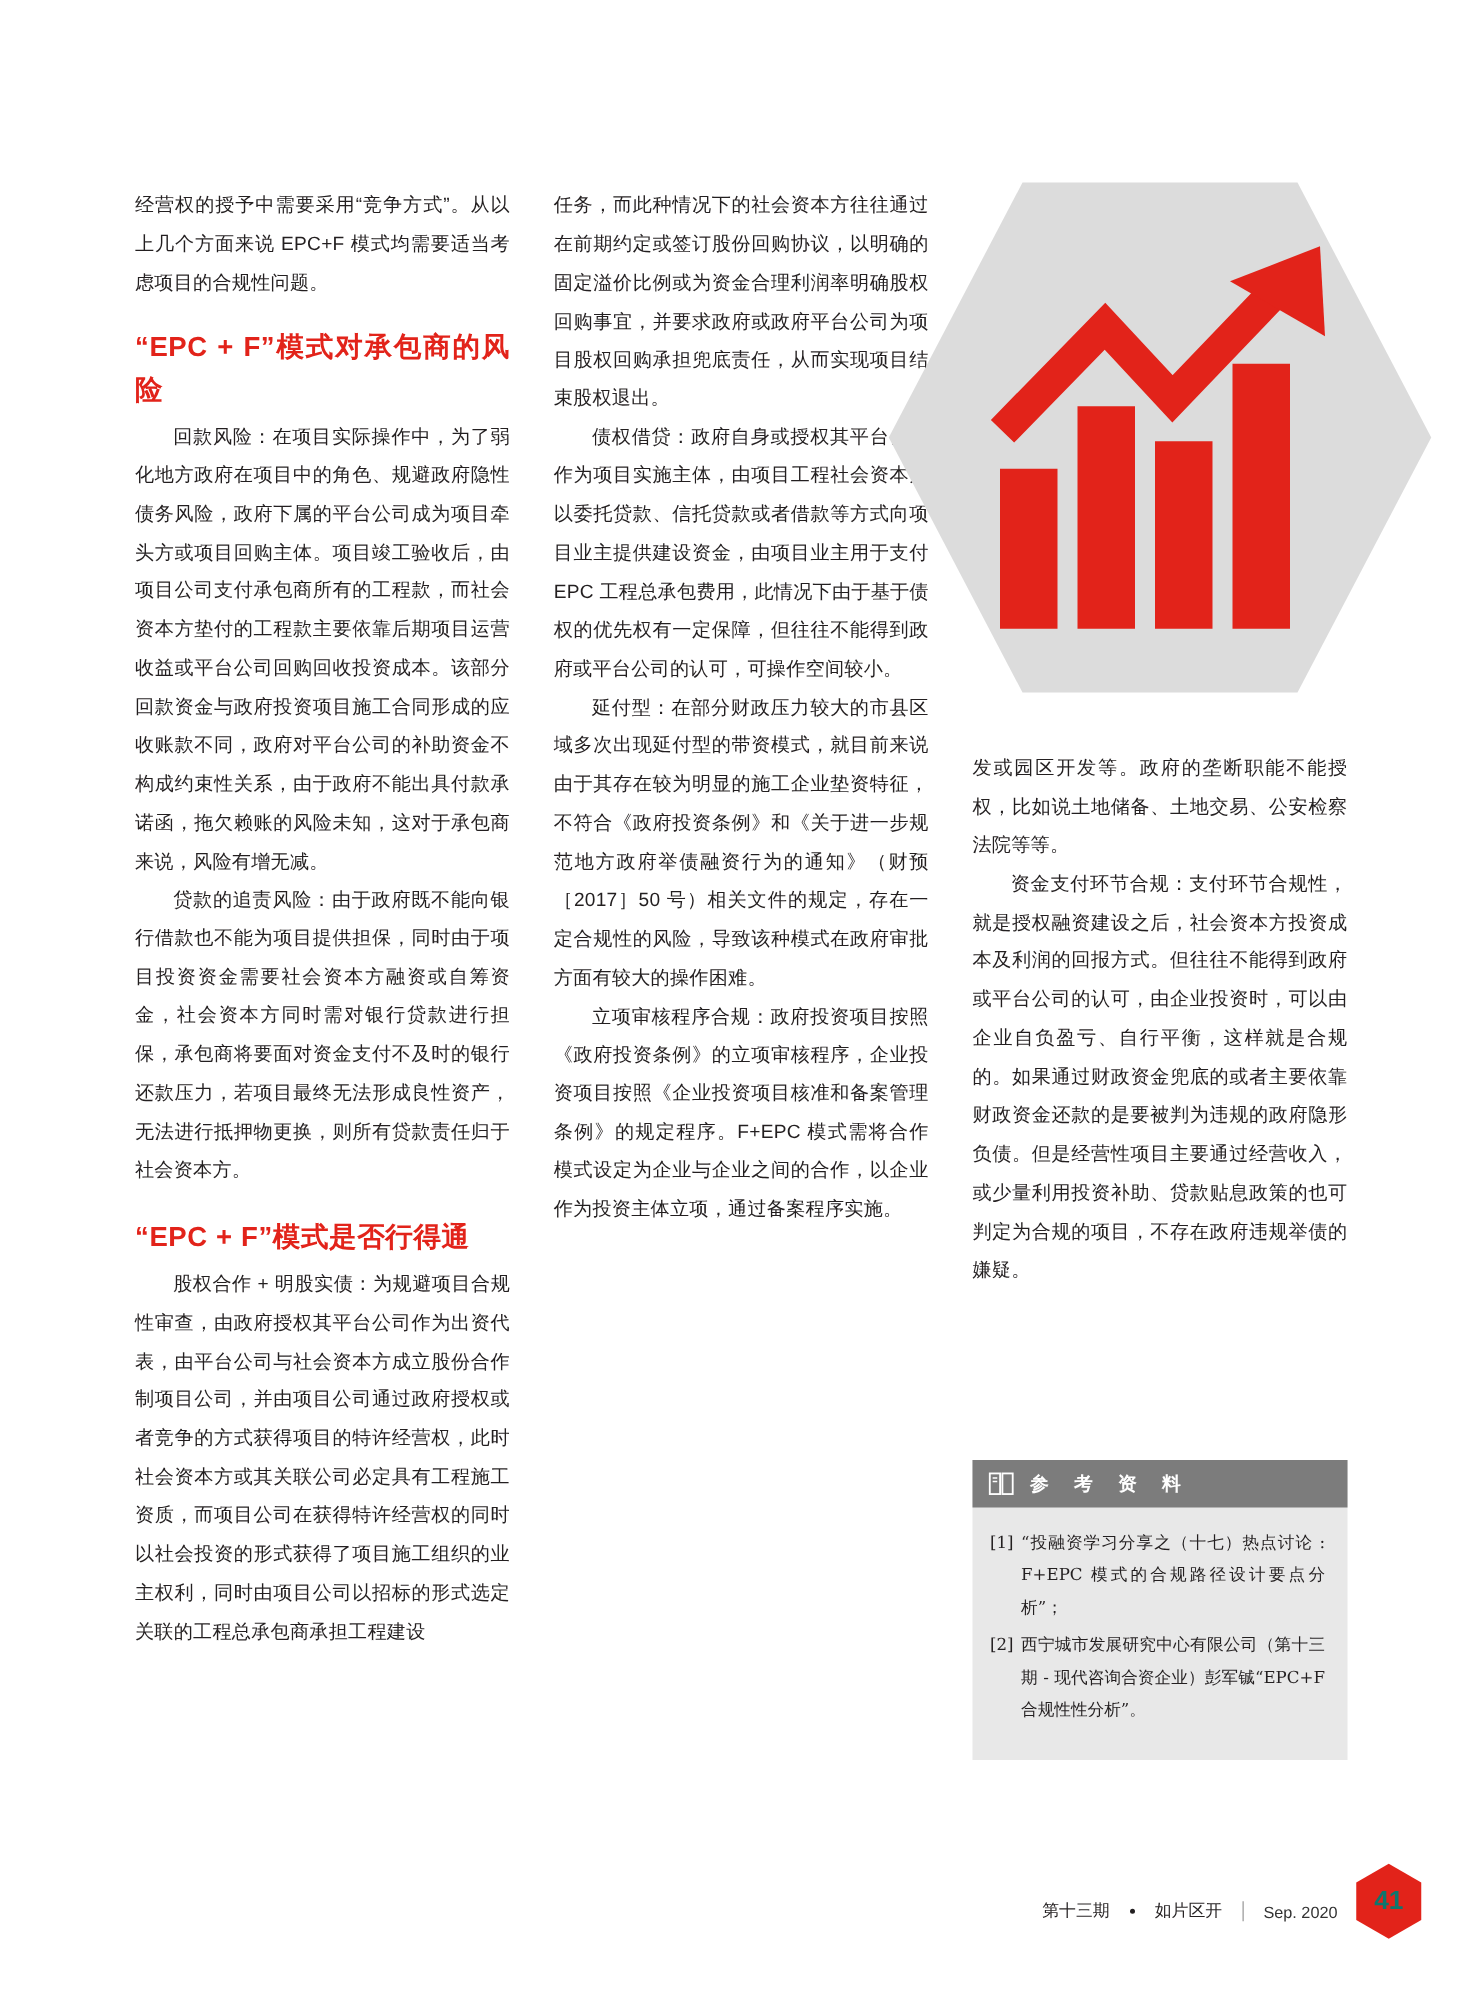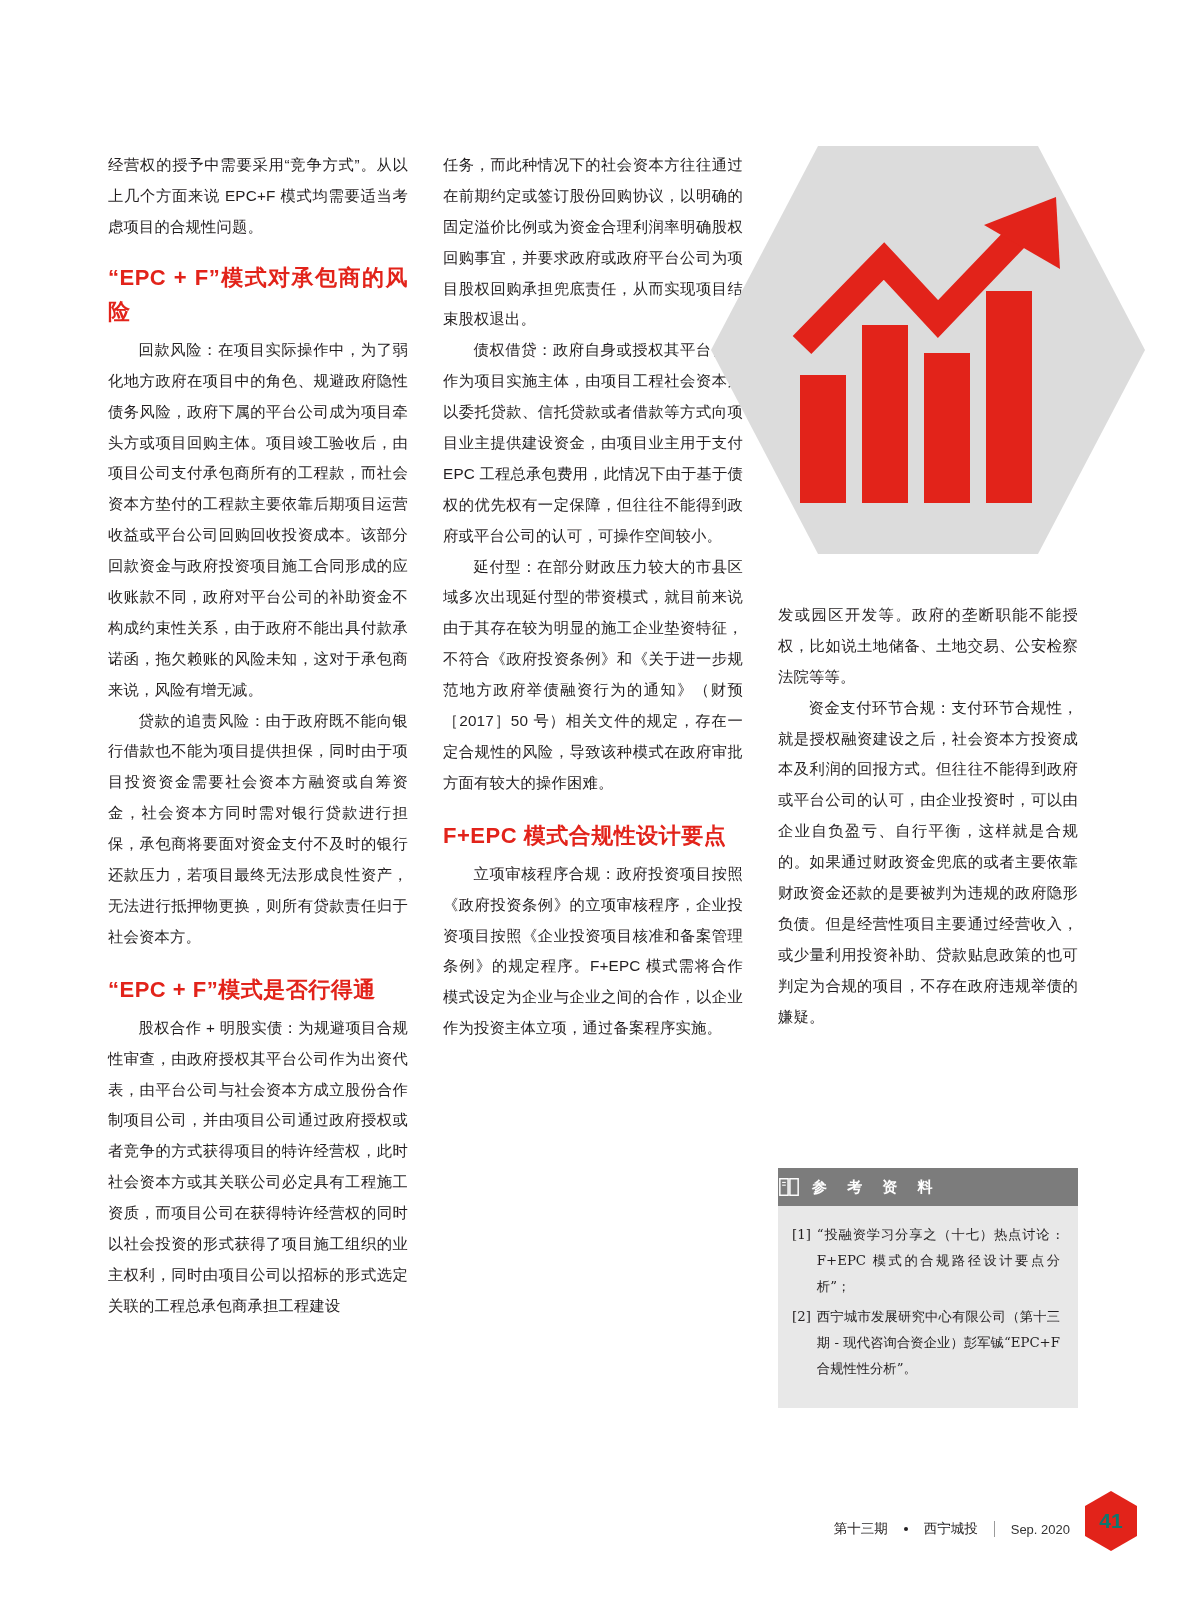--- a/index.html
+++ b/index.html
@@ -80,20 +80,21 @@
     left: 778px;
     top: 1168px;
     width: 300px;
     background: #e8e8e8;
   }
   .refbox-head {
     background: #7c7c7c;
     height: 38px;
     display: flex;
     align-items: center;
+    padding-left: 12px;
     gap: 12px;
   }
   .refbox-head .title {
     color: #ffffff;
     font-size: 15px;
     letter-spacing: 8px;
     font-weight: bold;
   }
   .book-icon { width: 22px; height: 22px; display:block; }
   .refbox-body {
@@ -179,21 +180,20 @@
     <p class="para">回款风险：在项目实际操作中，为了弱化地方政府在项目中的角色、规避政府隐性债务风险，政府下属的平台公司成为项目牵头方或项目回购主体。项目竣工验收后，由项目公司支付承包商所有的工程款，而社会资本方垫付的工程款主要依靠后期项目运营收益或平台公司回购回收投资成本。该部分回款资金与政府投资项目施工合同形成的应收账款不同，政府对平台公司的补助资金不构成约束性关系，由于政府不能出具付款承诺函，拖欠赖账的风险未知，这对于承包商来说，风险有增无减。</p>
     <p class="para">贷款的追责风险：由于政府既不能向银行借款也不能为项目提供担保，同时由于项目投资资金需要社会资本方融资或自筹资金，社会资本方同时需对银行贷款进行担保，承包商将要面对资金支付不及时的银行还款压力，若项目最终无法形成良性资产，无法进行抵押物更换，则所有贷款责任归于社会资本方。</p>
     <h2 class="section tight">“EPC + F”模式是否行得通</h2>
     <p class="para">股权合作 + 明股实债：为规避项目合规性审查，由政府授权其平台公司作为出资代表，由平台公司与社会资本方成立股份合作制项目公司，并由项目公司通过政府授权或者竞争的方式获得项目的特许经营权，此时社会资本方或其关联公司必定具有工程施工资质，而项目公司在获得特许经营权的同时以社会投资的形式获得了项目施工组织的业主权利，同时由项目公司以招标的形式选定关联的工程总承包商承担工程建设</p>
   </div>
 
   <div class="col" id="col2">
     <p class="para noindent">任务，而此种情况下的社会资本方往往通过在前期约定或签订股份回购协议，以明确的固定溢价比例或为资金合理利润率明确股权回购事宜，并要求政府或政府平台公司为项目股权回购承担兜底责任，从而实现项目结束股权退出。</p>
     <p class="para">债权借贷：政府自身或授权其平台公司作为项目实施主体，由项目工程社会资本方以委托贷款、信托贷款或者借款等方式向项目业主提供建设资金，由项目业主用于支付 EPC 工程总承包费用，此情况下由于基于债权的优先权有一定保障，但往往不能得到政府或平台公司的认可，可操作空间较小。</p>
     <p class="para">延付型：在部分财政压力较大的市县区域多次出现延付型的带资模式，就目前来说由于其存在较为明显的施工企业垫资特征，不符合《政府投资条例》和《关于进一步规范地方政府举债融资行为的通知》（财预［2017］50 号）相关文件的规定，存在一定合规性的风险，导致该种模式在政府审批方面有较大的操作困难。</p>
-    <h2 class="section tight">F+EPC 模式合规性设计要点</h2>
     <p class="para">立项审核程序合规：政府投资项目按照《政府投资条例》的立项审核程序，企业投资项目按照《企业投资项目核准和备案管理条例》的规定程序。F+EPC 模式需将合作模式设定为企业与企业之间的合作，以企业作为投资主体立项，通过备案程序实施。</p>
   </div>
 
   <div class="col" id="col3">
     <p class="para noindent">发或园区开发等。政府的垄断职能不能授权，比如说土地储备、土地交易、公安检察法院等等。</p>
     <p class="para">资金支付环节合规：支付环节合规性，就是授权融资建设之后，社会资本方投资成本及利润的回报方式。但往往不能得到政府或平台公司的认可，由企业投资时，可以由企业自负盈亏、自行平衡，这样就是合规的。如果通过财政资金兜底的或者主要依靠财政资金还款的是要被判为违规的政府隐形负债。但是经营性项目主要通过经营收入，或少量利用投资补助、贷款贴息政策的也可判定为合规的项目，不存在政府违规举债的嫌疑。</p>
   </div>
 
   <div class="hex-art">
     <svg class="hex-bg" viewBox="0 0 440 420">
@@ -230,21 +230,21 @@
         <span class="ref-num">[2]</span>
         <span class="ref-text">西宁城市发展研究中心有限公司（第十三期 - 现代咨询合资企业）彭军铖“EPC+F 合规性性分析”。</span>
       </div>
     </div>
   </div>
 
   <div class="footer">
     <div class="footer-line">
       <span>第十三期</span>
       <span class="footer-dot"></span>
-      <span>西宁城投</span>
+      <span>如片区开</span>
       <span class="footer-sep"></span>
       <span class="footer-date">Sep. 2020</span>
     </div>
     <div class="page-hex">
       <svg viewBox="0 0 54 62" width="54" height="62">
         <polygon points="27,1 53,16 53,46 27,61 1,46 1,16" fill="#e2231a"></polygon>
       </svg>
       <span class="num">41</span>
     </div>
   </div>

